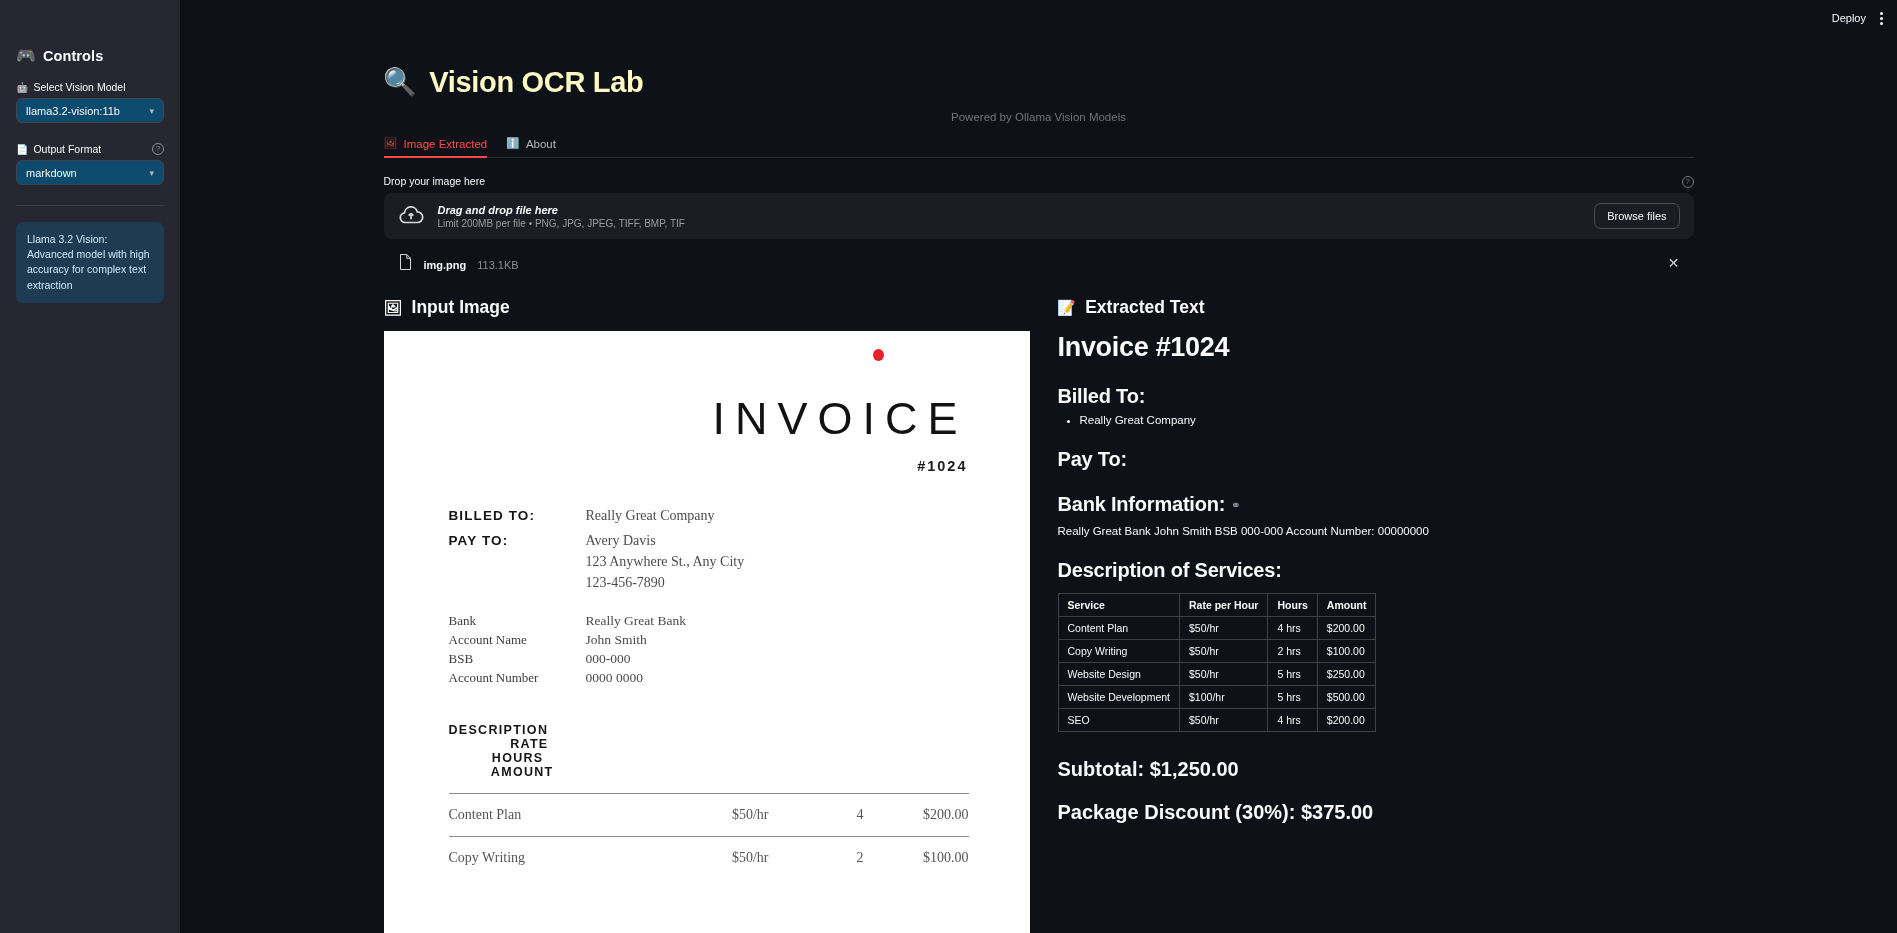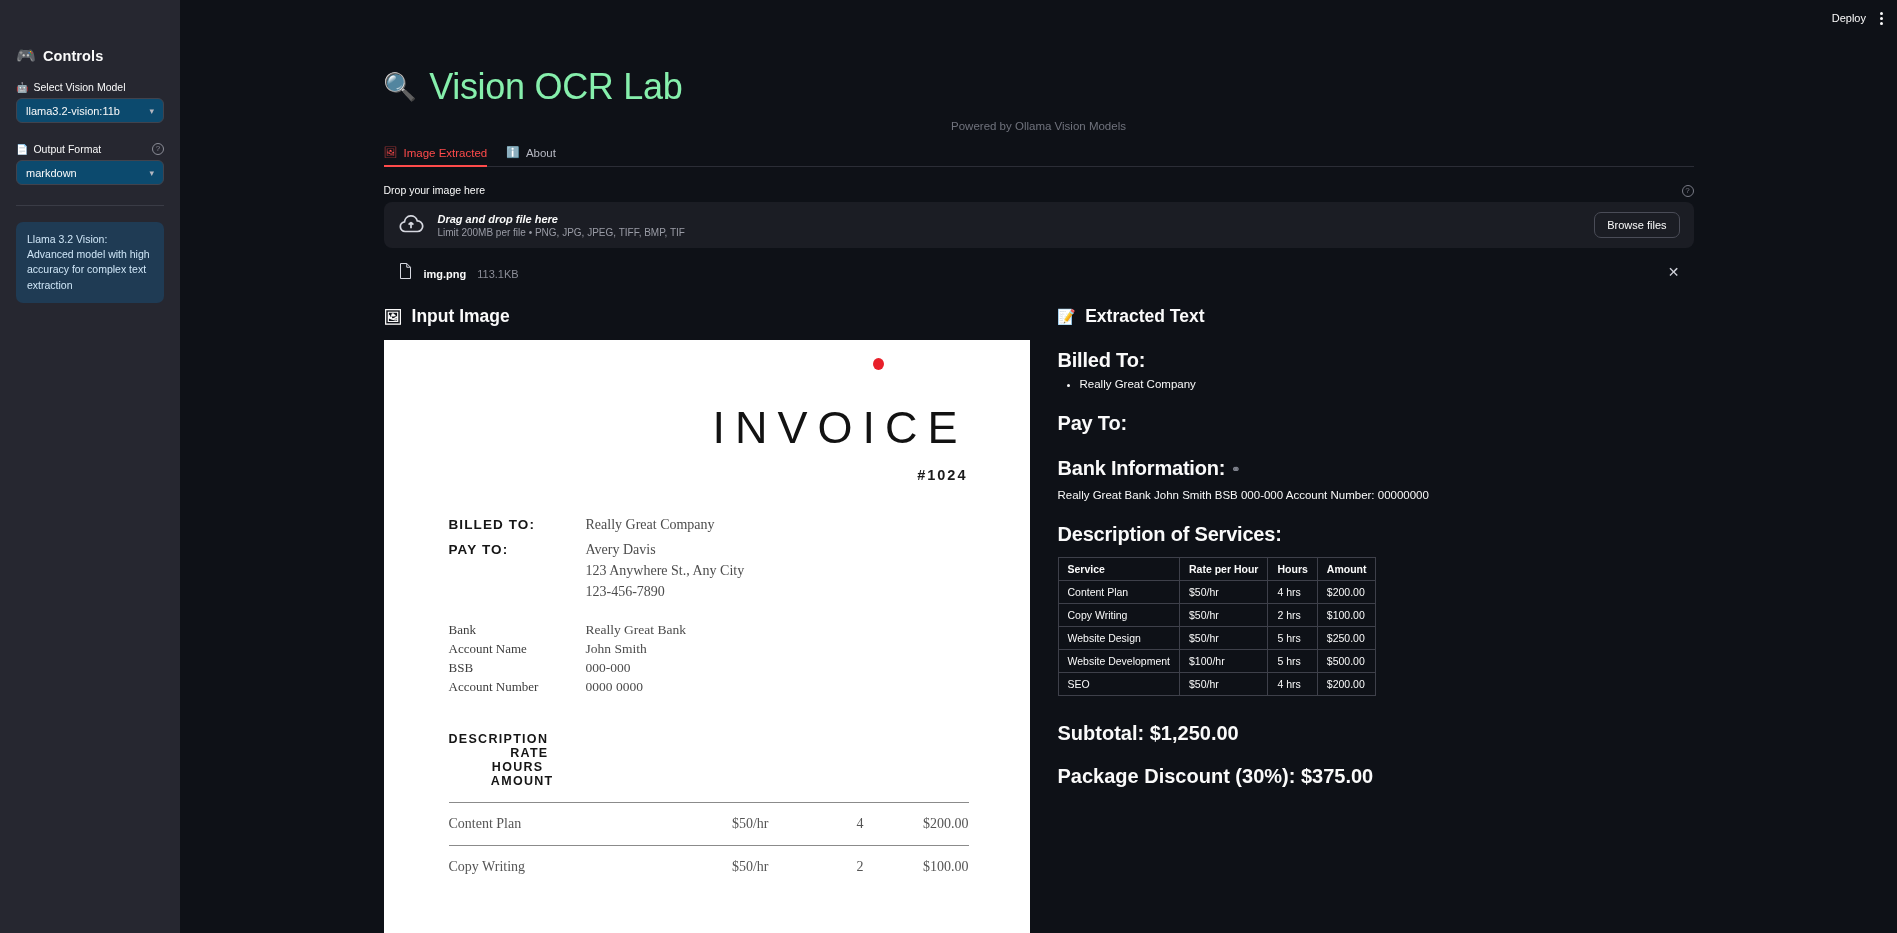--- a/index.html
+++ b/index.html
@@ -75,21 +75,21 @@
     overflow: hidden;
   }
   .main-inner { width: 1310px; margin: 0 auto; position: relative; }
 
   .app-title {
     display: flex; align-items: center; gap: 12px;
     margin-top: 10px;
   }
   .app-title .glyph { font-size: 27px; line-height: 1; }
   .app-title h1 {
-    font-size: 36px; font-weight: normal; color: #86efac; letter-spacing: -.3px;
+    font-size: 29px; font-weight: bold; color: #fef9c3; letter-spacing: -.3px;
   }
   .subtitle {
     text-align: center; font-size: 11.5px; color: #70737d;
     margin-top: 12px;
   }
 
   .tabs {
     display: flex; align-items: flex-end; gap: 19px;
     margin-top: 14px; border-bottom: 1px solid #2b2d36;
     padding-bottom: 0;
@@ -371,20 +371,21 @@
           </div>
         </div>
       </section>
 
       <section class="col ex">
         <div class="col-head">
           <span class="g">📝</span>
           <span>Extracted Text</span>
         </div>
 
+        <h1>Invoice #1024</h1>
 
         <h2>Billed To:</h2>
         <ul>
           <li>Really Great Company</li>
         </ul>
 
         <h2>Pay To:</h2>
 
         <h2>
           <span>Bank Information:</span><span class="anchor">⚭</span>

